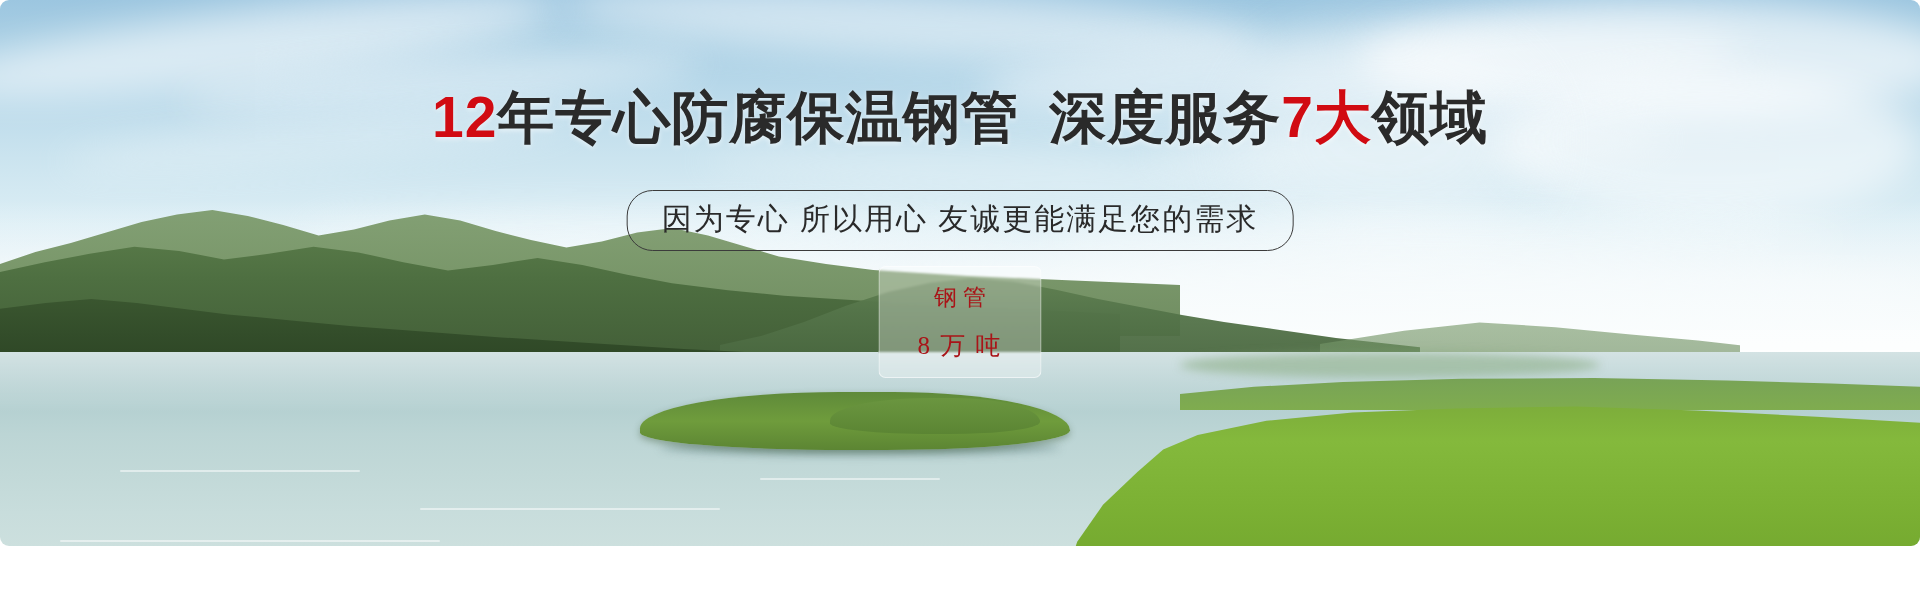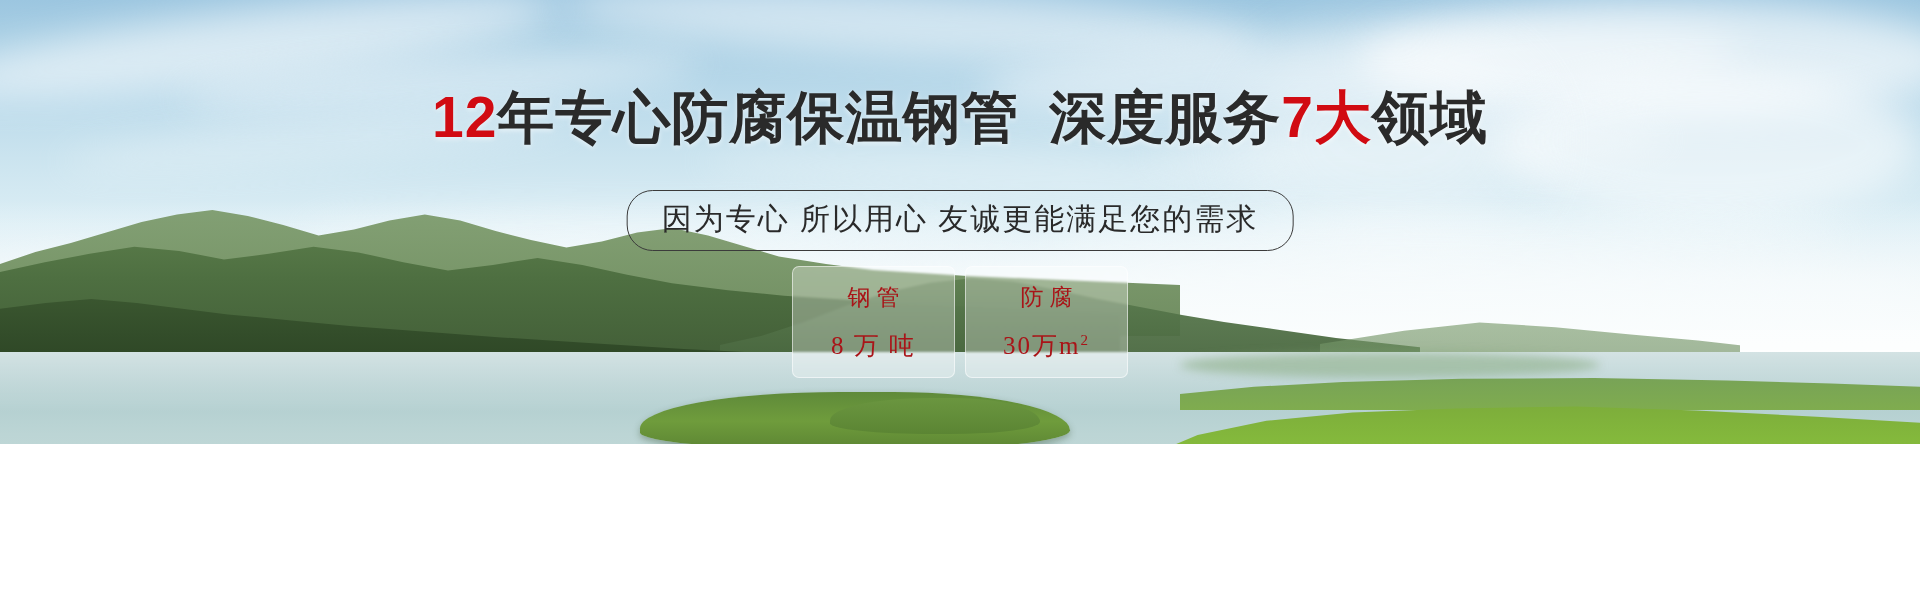--- a/index.html
+++ b/index.html
@@ -1,21 +1,22 @@
 <!DOCTYPE html>
 <html><head>
 <meta charset="utf-8">
 <style>
   html,body{margin:0;padding:0;background:#fff;}
   body{font-family:"Liberation Sans","DejaVu Sans",sans-serif;}
 
   .banner{
     position:relative;
-    width:1920px;height:444px;
+    width:1920px;height:546px;
     overflow:hidden;
+    border-radius:9px;
   }
 
   
   .sky{
     position:absolute;left:0;top:0;width:1920px;height:330px;
     background:
       linear-gradient(to bottom,
         #9cc6e0 0%,
         #a9cfe4 12%,
         #b9d9ea 28%,
@@ -246,23 +247,17 @@
 
   <div class="cards">
 
     <div class="card">
       <div class="card-label">钢管</div>
       <div class="card-value">
         <span>8 万 吨</span>
       </div>
     </div>
 
-    <div class="card">
-      <div class="card-label">防腐</div>
-      <div class="card-value">
-        <span>30万m</span><sup>2</sup>
-      </div>
-    </div>
 
 
   </div>
 
 </div>
 
 </body></html>

